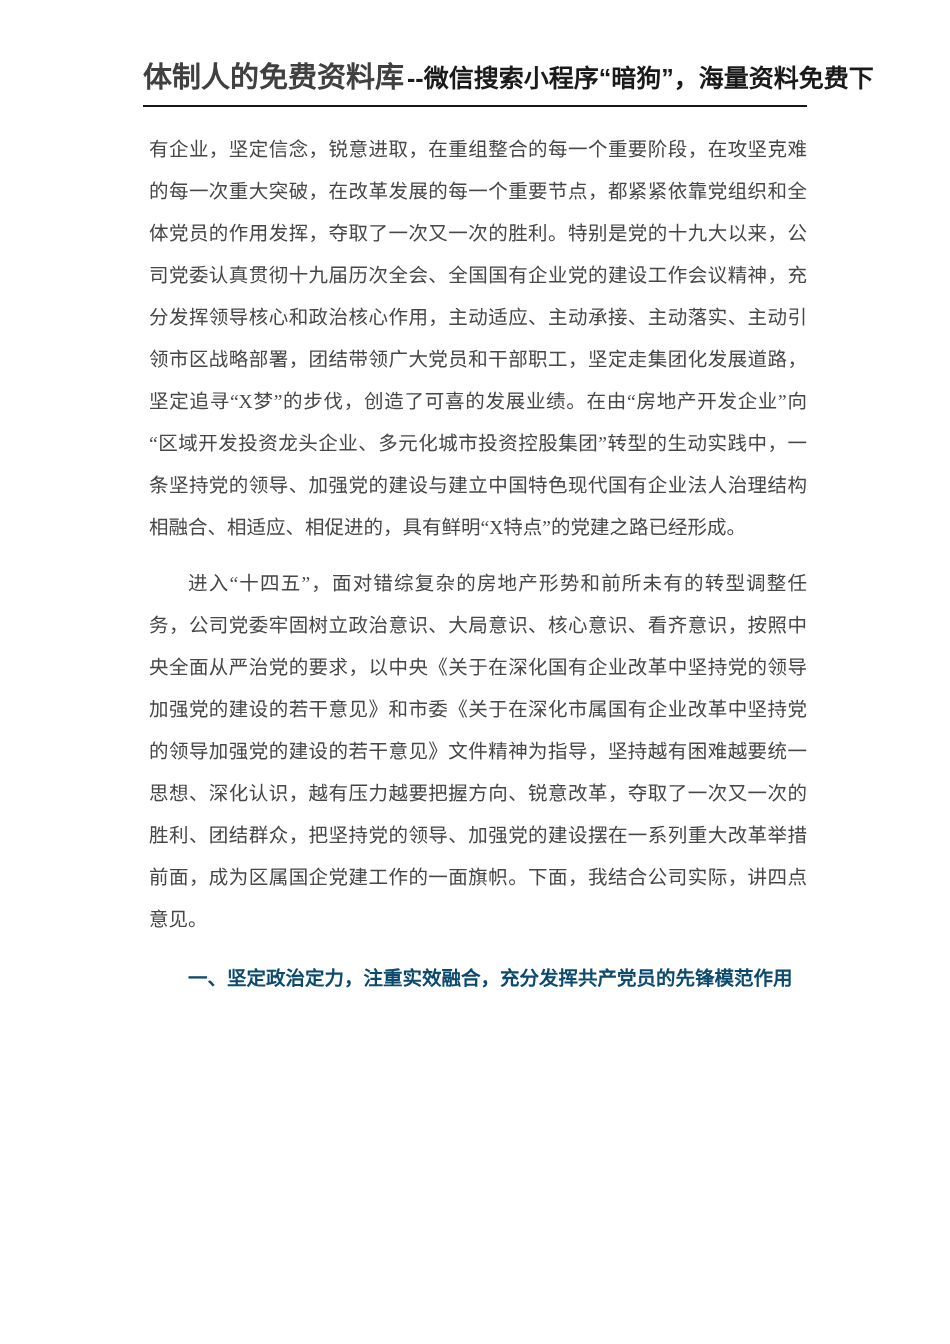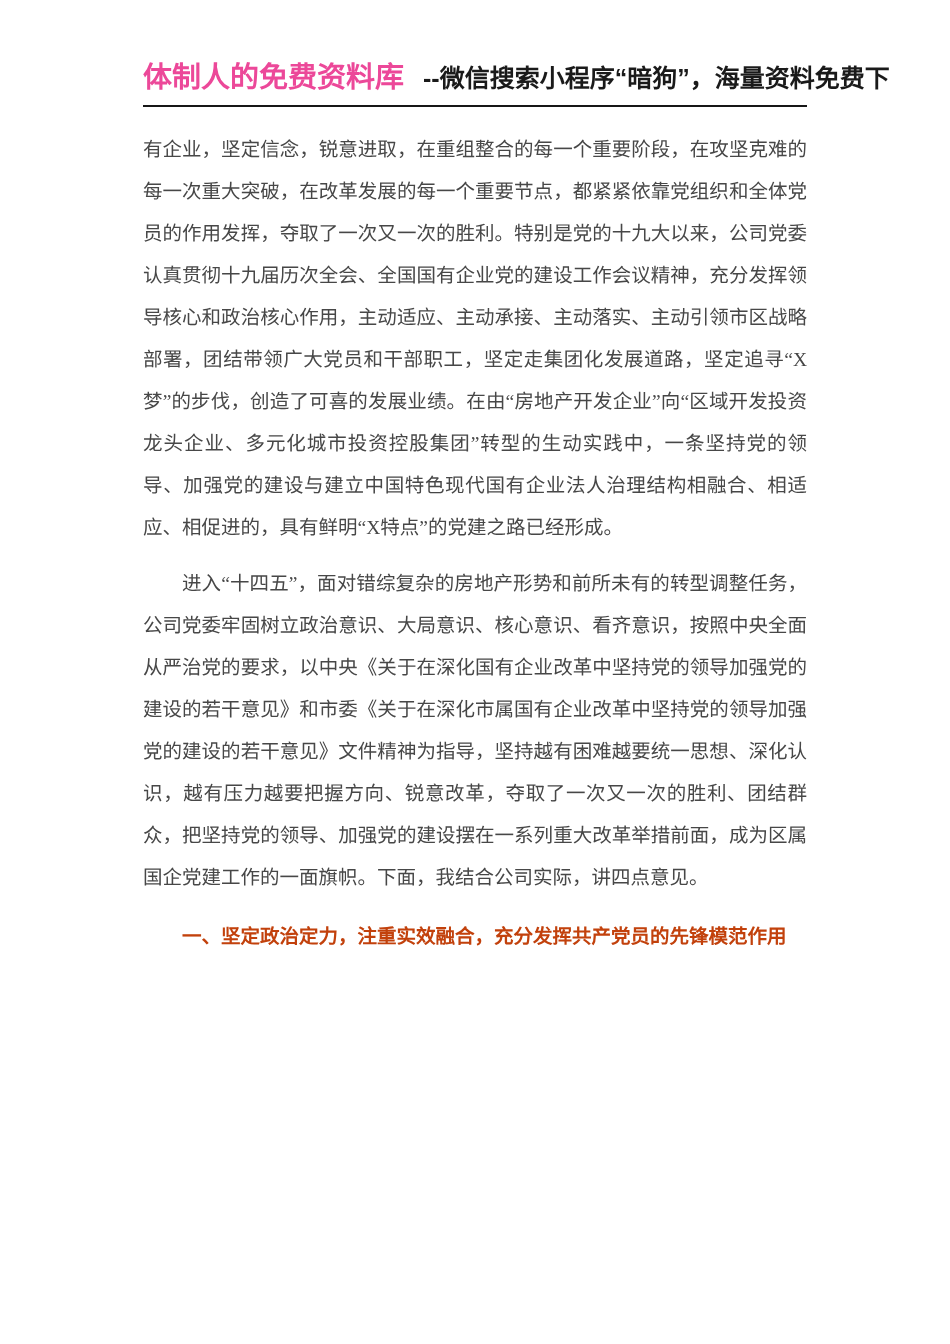--- a/index.html
+++ b/index.html
@@ -26,21 +26,21 @@
     font-weight: bold;
     line-height: 38px;
   }
   .brand {
     color: #e60000;
     font-size: 29px;
   }
   .tagline {
     color: #1a1a1a;
     font-size: 25px;
-    margin-left: 19px;
+    margin-left: 3px;
   }
   .divider {
     width: 664px;
     border-bottom: 2px solid #161616;
     margin-top: 4px;
   }
   .doc {
     color: #474747;
   }
   .doc p.body {
@@ -51,38 +51,38 @@
   }
   .doc p.body.first {
     margin-top: 22px;
   }
   .doc p.indent {
     text-indent: 2em;
   }
   .doc p.heading {
     font-family: "Liberation Sans", sans-serif;
     font-weight: bold;
-    color: #c2410c;
+    color: #0c4a6e;
     font-size: 19.5px;
     line-height: 42px;
     text-indent: 2em;
     text-align: justify;
     margin: 16px 0;
   }
 </style>
 </head>
 <body>
 
 <div class="page">
 
   <div class="header-line">
-    <span class="brand" style="color: #ec4899;">体制人的免费资料库</span><span class="tagline" style="color: rgb(26, 26, 26);">--微信搜索小程序“暗狗”，海量资料免费下</span>
+    <span class="brand" style="color: #404040;">体制人的免费资料库</span><span class="tagline" style="color: rgb(26, 26, 26);">--微信搜索小程序“暗狗”，海量资料免费下</span>
   </div>
 
   <div class="divider"></div>
 
-  <div class="doc" style="color: rgb(71, 71, 71);">
+  <div class="doc" style="color: rgb(71, 71, 71); margin-left: 6px;">
     <p class="body first">有企业，坚定信念，锐意进取，在重组整合的每一个重要阶段，在攻坚克难的每一次重大突破，在改革发展的每一个重要节点，都紧紧依靠党组织和全体党员的作用发挥，夺取了一次又一次的胜利。特别是党的十九大以来，公司党委认真贯彻十九届历次全会、全国国有企业党的建设工作会议精神，充分发挥领导核心和政治核心作用，主动适应、主动承接、主动落实、主动引领市区战略部署，团结带领广大党员和干部职工，坚定走集团化发展道路，坚定追寻“X梦”的步伐，创造了可喜的发展业绩。在由“房地产开发企业”向“区域开发投资龙头企业、多元化城市投资控股集团”转型的生动实践中，一条坚持党的领导、加强党的建设与建立中国特色现代国有企业法人治理结构相融合、相适应、相促进的，具有鲜明“X特点”的党建之路已经形成。</p>
     <p class="body indent">进入“十四五”，面对错综复杂的房地产形势和前所未有的转型调整任务，公司党委牢固树立政治意识、大局意识、核心意识、看齐意识，按照中央全面从严治党的要求，以中央《关于在深化国有企业改革中坚持党的领导加强党的建设的若干意见》和市委《关于在深化市属国有企业改革中坚持党的领导加强党的建设的若干意见》文件精神为指导，坚持越有困难越要统一思想、深化认识，越有压力越要把握方向、锐意改革，夺取了一次又一次的胜利、团结群众，把坚持党的领导、加强党的建设摆在一系列重大改革举措前面，成为区属国企党建工作的一面旗帜。下面，我结合公司实际，讲四点意见。</p>
     <p class="heading">一、坚定政治定力，注重实效融合，充分发挥共产党员的先锋模范作用</p>
   </div>
 
 </div>
 
 </body></html>

